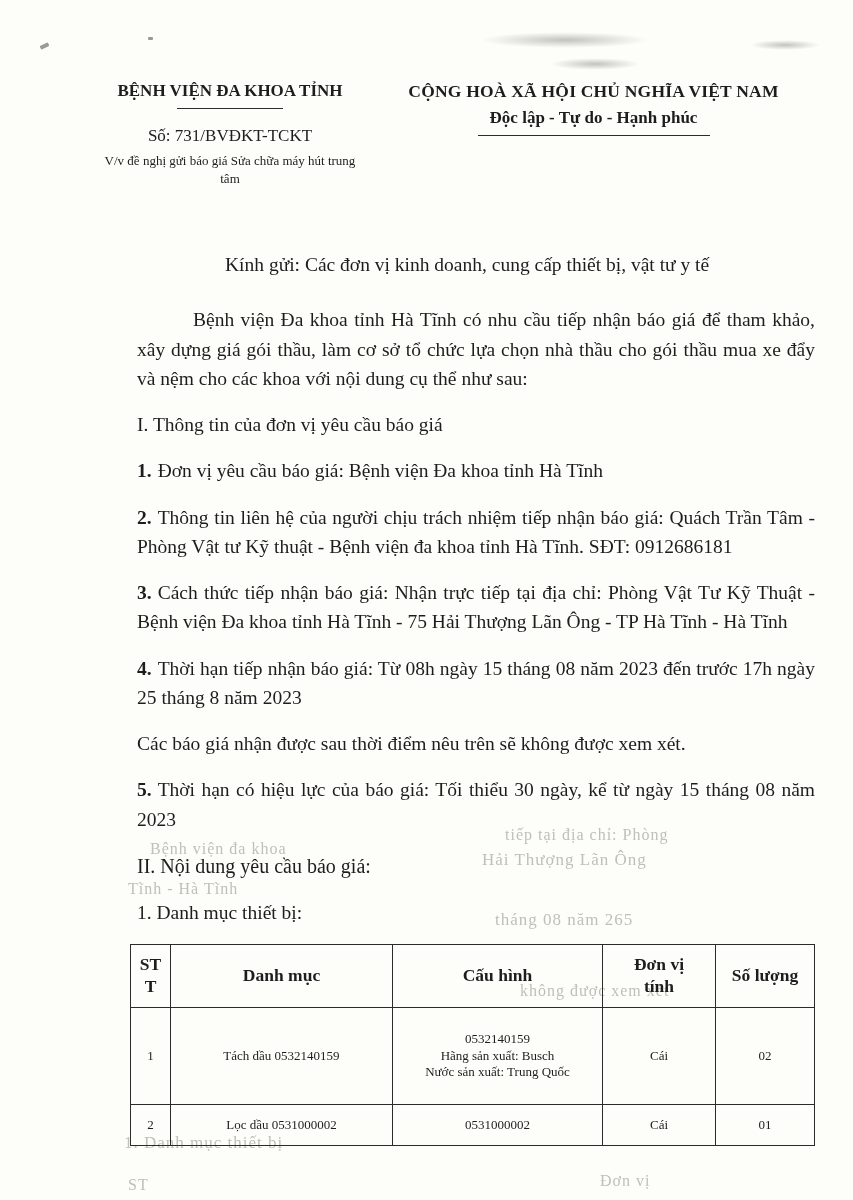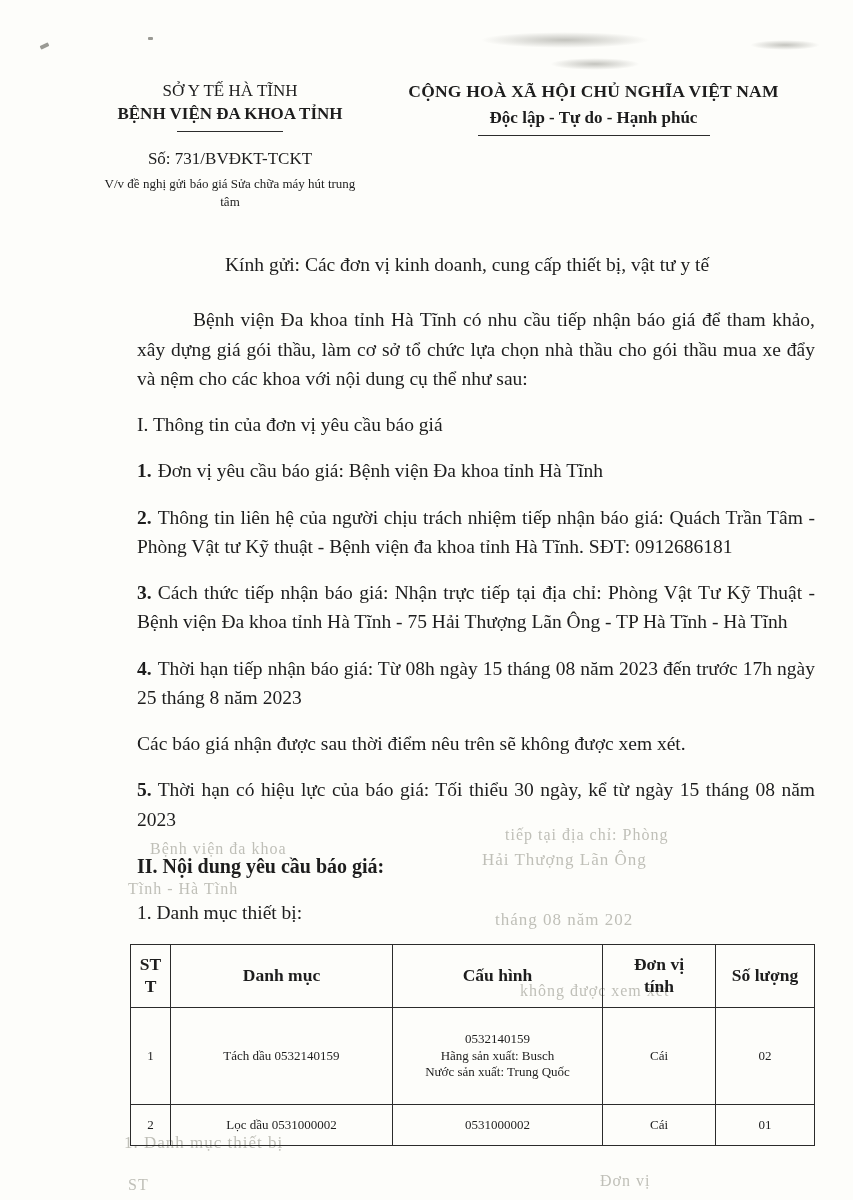--- a/index.html
+++ b/index.html
@@ -30,21 +30,21 @@
 
   
   .doc-body { position:absolute; top:250px; left:137px; width:678px;
               font-size:19.5px; line-height:1.5; }
   .doc-body p { margin:0 0 17px 0; }
   .salutation { padding-left:88px; margin-bottom:26px !important; }
   .intro      { text-align:justify; text-indent:56px;font-family:Liberation Serif, serif; }
   .h1         { }
   .item       { text-align:justify; }
   .item-num   { font-weight:bold; margin-right:6px; }
-  .h2         { font-weight:bold; font-size:20px; margin-top:4px !important; }
+  .h2         { font-weight:normal; font-size:20px; margin-top:4px !important; }
   .list-label { }
 
   
   table.quote-table { border-collapse:collapse; table-layout:fixed;
                       margin-left:-7px; background:transparent; }
   .quote-table th, .quote-table td {
     border:1.9px solid #2b2b2b; text-align:center; vertical-align:middle;
     font-size:13px; padding:6px 4px; overflow:hidden;
   }
   .quote-table th { font-size:17.5px; font-weight:bold; padding:9px 2px; line-height:1.25; }
@@ -70,38 +70,37 @@
 <div class="page">
 
   <div class="speck" style="left:40px; top:44px; width:9px; height:4px; transform:rotate(-25deg);"></div>
   <div class="speck" style="left:148px; top:37px; width:5px; height:3px;"></div>
   <div class="smudge" style="left:480px; top:32px; width:170px; height:16px;"></div>
   <div class="smudge" style="left:550px; top:58px; width:90px; height:12px;"></div>
   <div class="smudge" style="left:750px; top:40px; width:70px; height:10px;"></div>
 
   <div class="letterhead">
     <div class="lh-left">
-      <div class="lh-line">SỞ Y TẾ HÀ TĨNH</div>
       <div class="lh-line bold">BỆNH VIỆN ĐA KHOA TỈNH</div>
       <div class="rule rule-left"></div>
       <div class="doc-number">Số: 731/BVĐKT-TCKT</div>
       <div class="subject">V/v đề nghị gửi báo giá Sửa chữa máy hút trung tâm</div>
     </div>
     <div class="lh-right">
       <div class="lh-line bold country">CỘNG HOÀ XÃ HỘI CHỦ NGHĨA VIỆT NAM</div>
       <div class="lh-line bold motto">Độc lập - Tự do - Hạnh phúc</div>
       <div class="rule rule-right"></div>
     </div>
   </div>
 
   <span class="ghost" style="left:505px; top:826px;">tiếp tại địa chỉ: Phòng</span>
   <span class="ghost ghost-lg" style="left:482px; top:850px;">Hải Thượng Lãn Ông</span>
   <span class="ghost" style="left:150px; top:840px;">Bệnh viện đa khoa</span>
   <span class="ghost" style="left:128px; top:880px;">Tĩnh - Hà Tĩnh</span>
-  <span class="ghost ghost-lg" style="left:495px; top:910px;">tháng 08 năm 202</span>
+  <span class="ghost ghost-lg" style="left:495px; top:910px;">tháng 08 năm 265</span>
   <span class="ghost" style="left:520px; top:982px;">không được xem xét</span>
   <span class="ghost ghost-lg" style="left:124px; top:1133px;">1. Danh mục thiết bị</span>
   <span class="ghost" style="left:128px; top:1176px;">ST</span>
   <span class="ghost" style="left:600px; top:1172px;">Đơn vị</span>
 
   <div class="doc-body">
     <p class="salutation">Kính gửi: Các đơn vị kinh doanh, cung cấp thiết bị, vật tư y tế</p>
 
     <p class="intro">Bệnh viện Đa khoa tỉnh Hà Tĩnh có nhu cầu tiếp nhận báo giá để tham khảo, xây dựng giá gói thầu, làm cơ sở tổ chức lựa chọn nhà thầu cho gói thầu mua xe đẩy và nệm cho các khoa với nội dung cụ thể như sau:</p>
 

